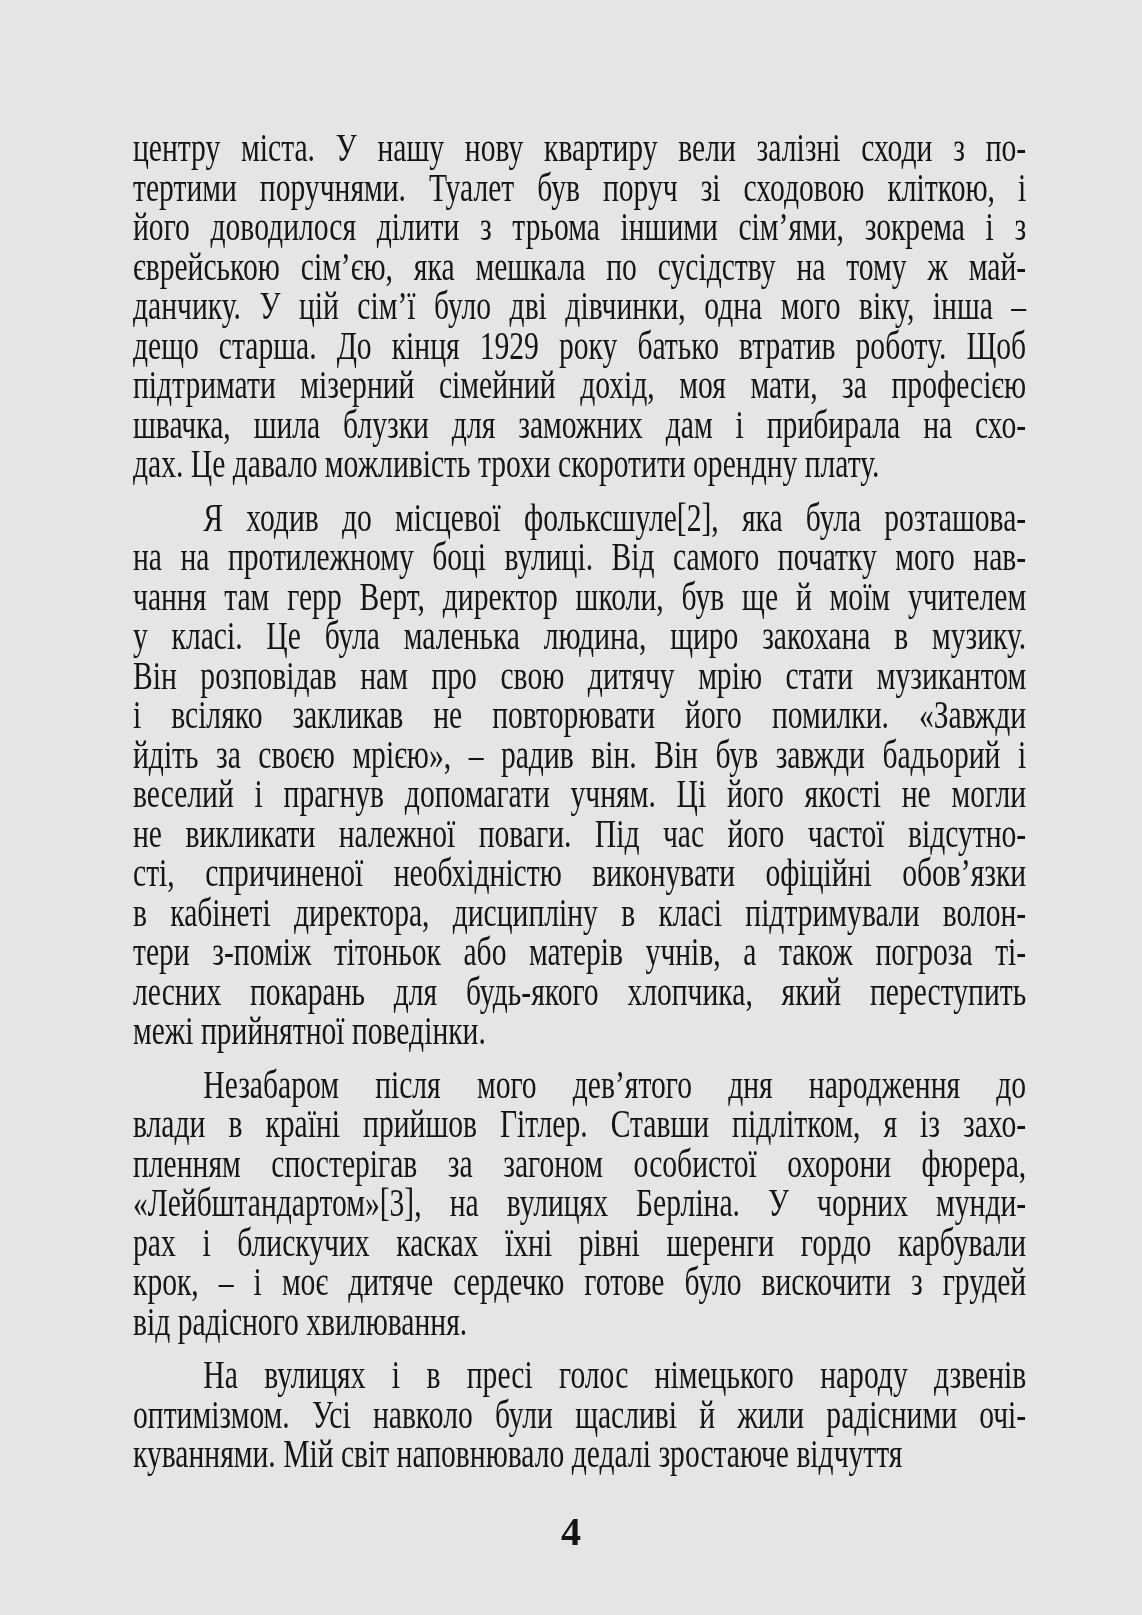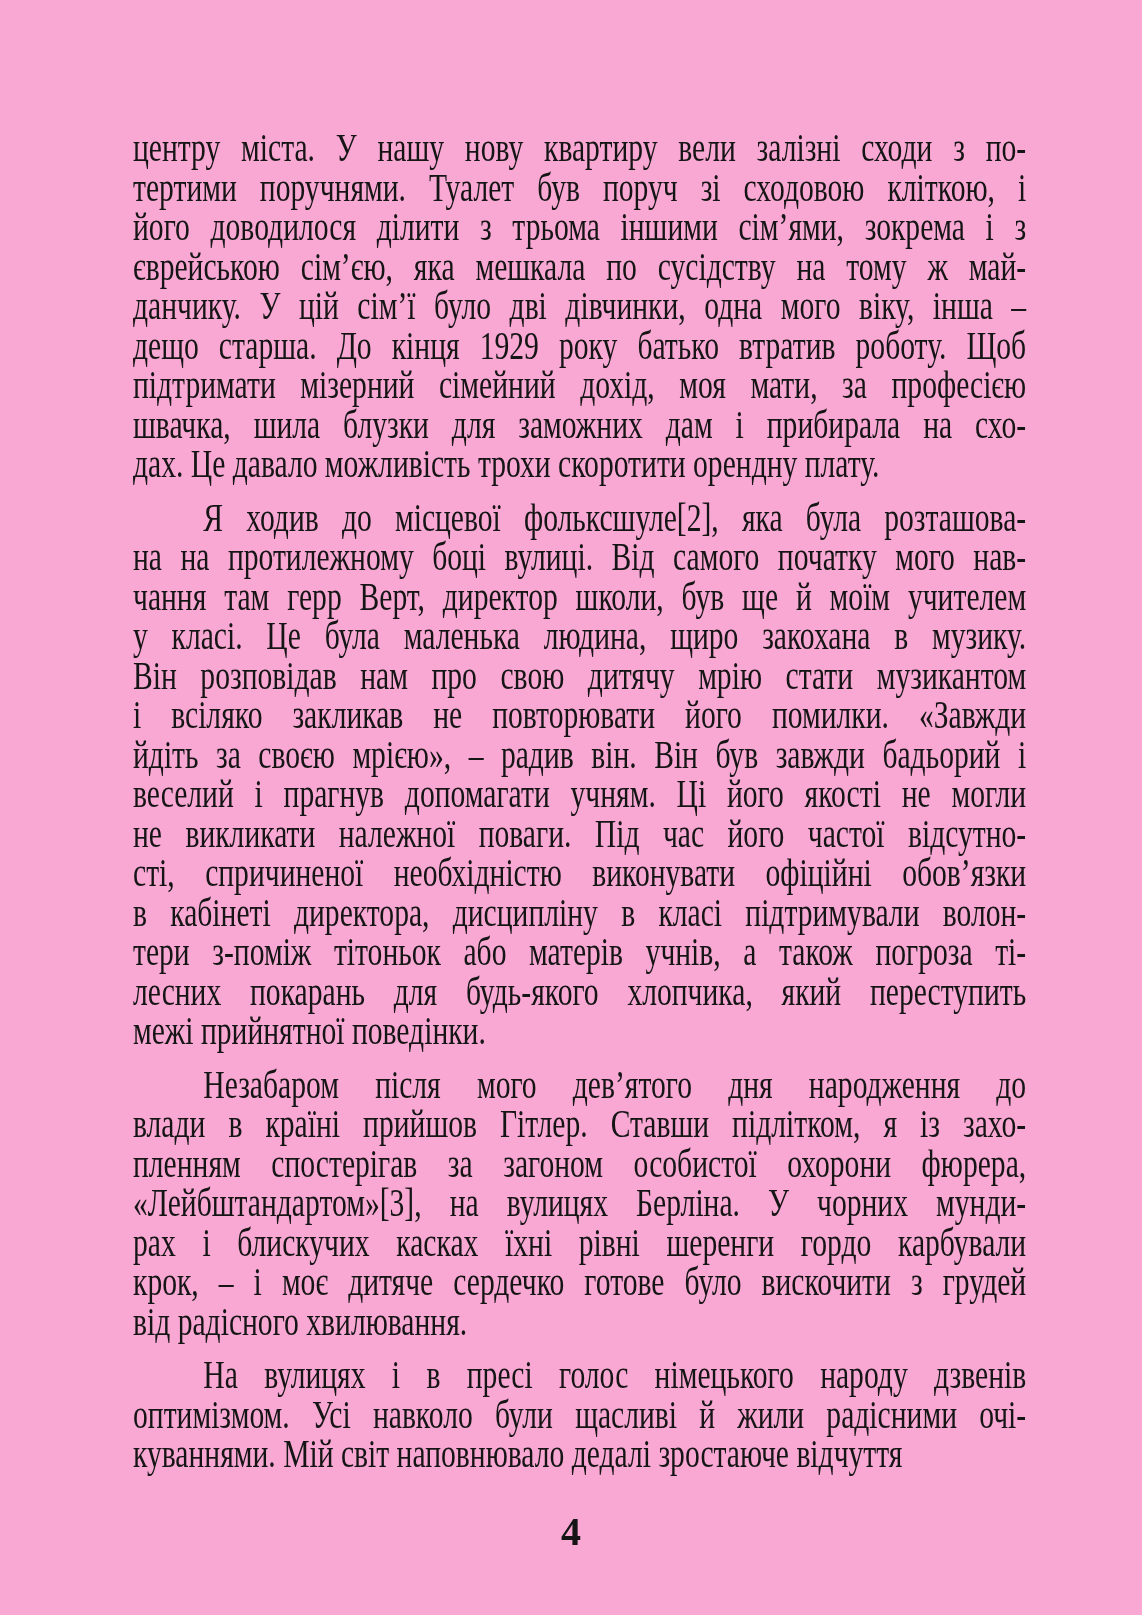--- a/index.html
+++ b/index.html
@@ -5,21 +5,21 @@
 <style>
   html, body {
     margin: 0;
     padding: 0;
     background: #ffffff;
   }
   .page {
     position: relative;
     width: 1142px;
     height: 1615px;
-    background: #f9a8d4;
+    background: #e5e5e5;
     overflow: hidden;
     font-family: "Liberation Serif", "DejaVu Serif", serif;
     color: #151515;
   }
   .text-area {
     position: absolute;
     left: 133px;
     top: 128px;
     width: 893px;
   }

